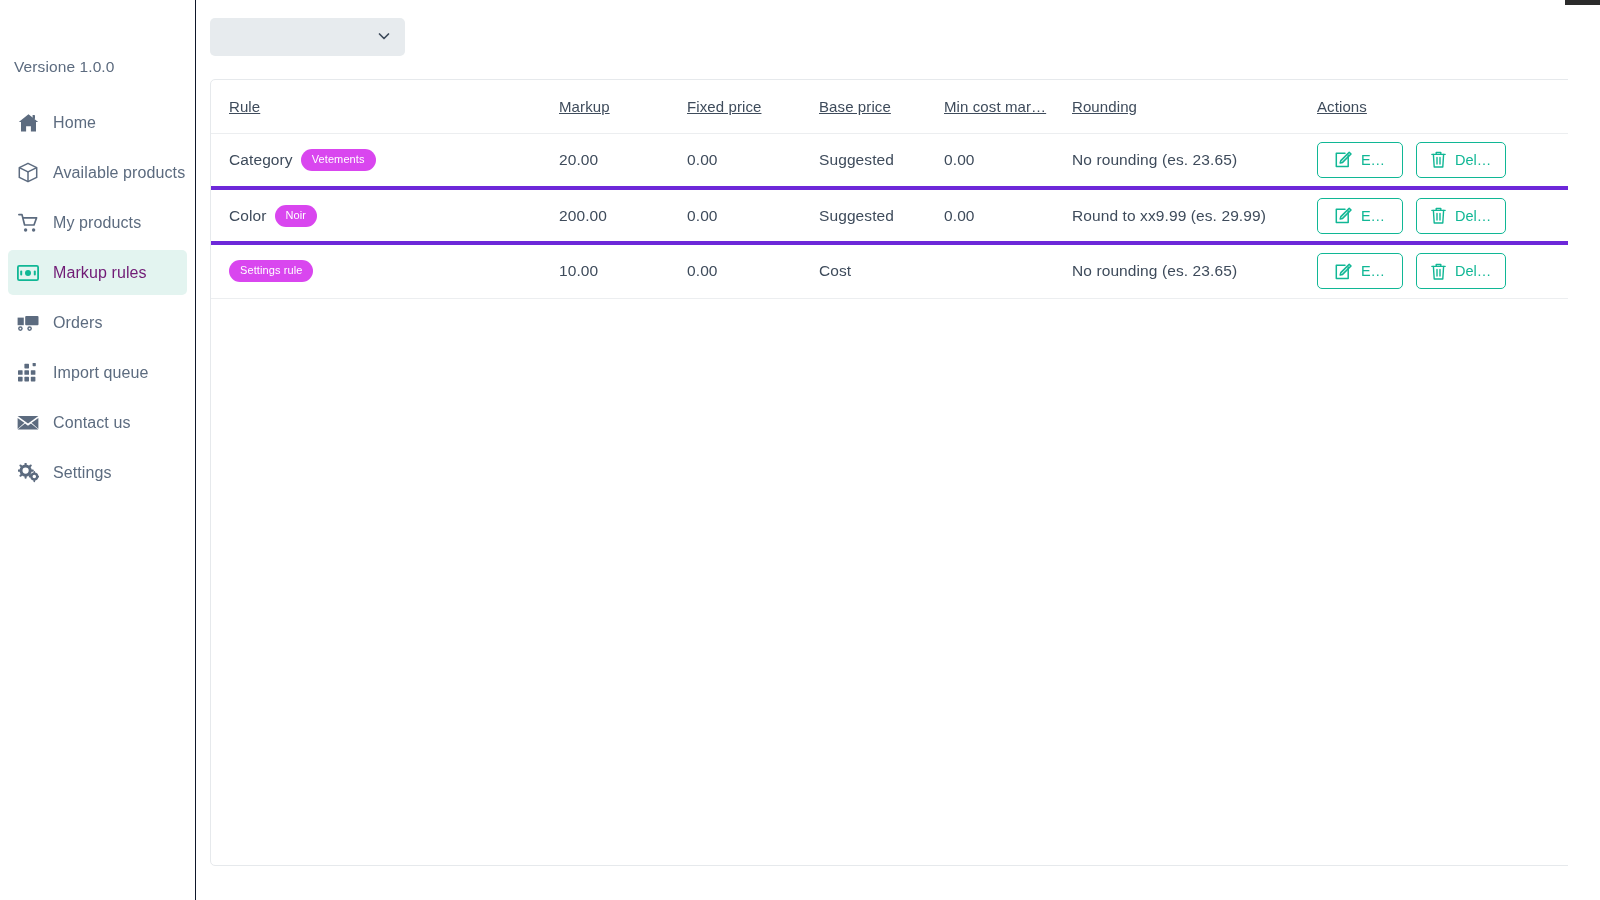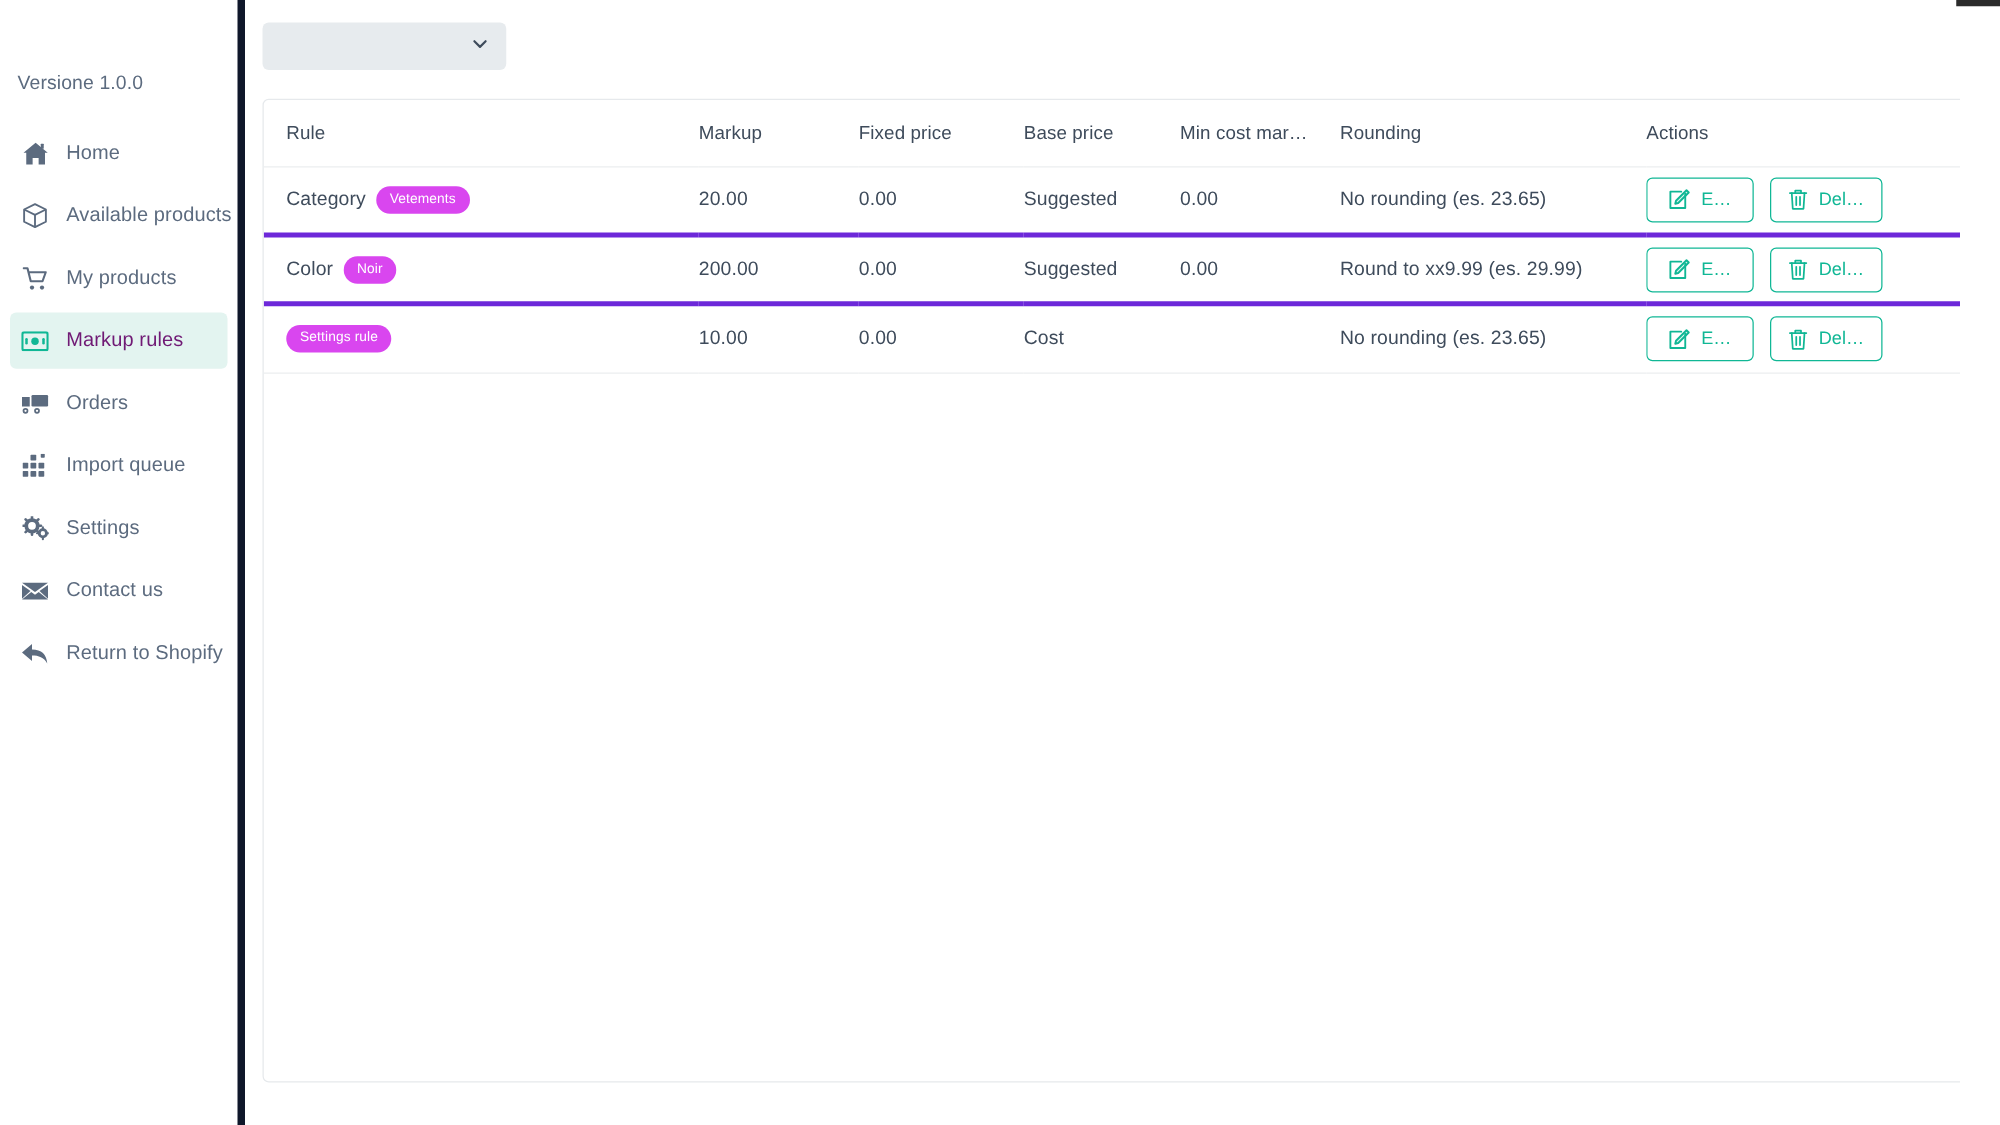--- a/index.html
+++ b/index.html
@@ -20,21 +20,21 @@
     display: flex;
   }
 
   
   #sidebar {
     position: relative;
     width: 196px;
     height: 900px;
     flex: 0 0 196px;
     background: #ffffff;
-    border-right: 6px solid #0f172a;
+    border-right: 1px solid #0f172a;
     padding-top: 56px;
   }
 
   .version-label {
     font-size: 15.5px;
     color: #5c6b7f;
     padding-left: 14px;
     letter-spacing: 0.1px;
     line-height: 22px;
     margin-bottom: 22px;
@@ -152,20 +152,21 @@
     text-align: left;
     font-weight: normal;
     font-size: 15px;
     color: #3e4b5b;
     letter-spacing: 0.1px;
     height: 53px;
     padding: 0 0 0 0;
     border-bottom: 1px solid #eceef0;
     white-space: nowrap;
     overflow: hidden;
+    text-decoration: underline;
   }
 
   table.rules-table td {
     font-size: 15.5px;
     color: #3e4b5b;
     letter-spacing: 0.1px;
     height: 55px;
     border-bottom: 4px solid #6d28d9;
     white-space: nowrap;
     overflow: hidden;
@@ -310,49 +311,41 @@
               <rect x="6.4" y="13.8" width="4.6" height="4.6" rx="0.6"></rect>
               <rect x="12.8" y="13.8" width="4.6" height="4.6" rx="0.6"></rect>
               <rect x="6.4" y="0.8" width="4.6" height="4.6" rx="0.6"></rect>
               <rect x="14.6" y="0" width="3.2" height="3.2" rx="0.6"></rect>
             </svg>
           </span>
           <span class="nav-label">Import queue</span>
         </li>
         <li class="nav-item">
           <span class="nav-icon">
+            <svg width="22" height="15" viewBox="0 0 22 15" fill="#5c6b7f">
+              <path d="M0.6 1.1 h20.8 L11 8.6 Z"></path>
+              <path d="M0.6 2.9 v11 L7.4 7.8 Z"></path>
+              <path d="M21.4 2.9 v11 L14.6 7.8 Z"></path>
+              <path d="M0.6 14.5 h20.8 L14 8.6 L11 10.7 L8 8.6 Z"></path>
+            </svg>
+          </span>
+          <span class="nav-label">Contact us</span>
+        </li>
+        <li class="nav-item">
+          <span class="nav-icon">
             <svg width="21" height="20" viewBox="0 0 21 20" fill="none">
               <circle cx="7.6" cy="7.6" r="4.6" stroke="#5c6b7f" stroke-width="3"></circle>
               <circle cx="7.6" cy="7.6" r="1.6" fill="#ffffff"></circle>
               <path d="M7.6 0.4 v2 M7.6 12.8 v2 M0.4 7.6 h2 M12.8 7.6 h2 M2.5 2.5 l1.5 1.5 M11.2 11.2 l1.5 1.5 M12.7 2.5 l-1.5 1.5 M4 11.2 l-1.5 1.5" stroke="#5c6b7f" stroke-width="2.1" stroke-linecap="round"></path>
               <circle cx="16.3" cy="13.6" r="2.9" stroke="#5c6b7f" stroke-width="2.3"></circle>
               <circle cx="16.3" cy="13.6" r="0.9" fill="#ffffff"></circle>
               <path d="M16.3 8.9 v1.2 M16.3 17.1 v1.2 M11.6 13.6 h1.2 M19.8 13.6 h1.2" stroke="#5c6b7f" stroke-width="1.7" stroke-linecap="round"></path>
             </svg>
           </span>
           <span class="nav-label">Settings</span>
-        </li>
-        <li class="nav-item">
-          <span class="nav-icon">
-            <svg width="22" height="15" viewBox="0 0 22 15" fill="#5c6b7f">
-              <path d="M0.6 1.1 h20.8 L11 8.6 Z"></path>
-              <path d="M0.6 2.9 v11 L7.4 7.8 Z"></path>
-              <path d="M21.4 2.9 v11 L14.6 7.8 Z"></path>
-              <path d="M0.6 14.5 h20.8 L14 8.6 L11 10.7 L8 8.6 Z"></path>
-            </svg>
-          </span>
-          <span class="nav-label">Contact us</span>
-        </li>
-        <li class="nav-item">
-          <span class="nav-icon">
-            <svg width="22" height="18" viewBox="0 0 22 18" fill="#5c6b7f">
-              <path d="M8.6 1.2 L0.6 8 L8.6 14.8 V10.4 c5.5 0 9.4 1.4 12.2 6.4 C20.2 9.4 16.4 5.6 8.6 5.6 Z"></path>
-            </svg>
-          </span>
-          <span class="nav-label">Return to Shopify</span>
         </li>
       </ul>
   </aside>
 
   <section id="main">
 
     <div id="topbar">
 
       <div class="filter-select">
         <span class="select-value"></span>

